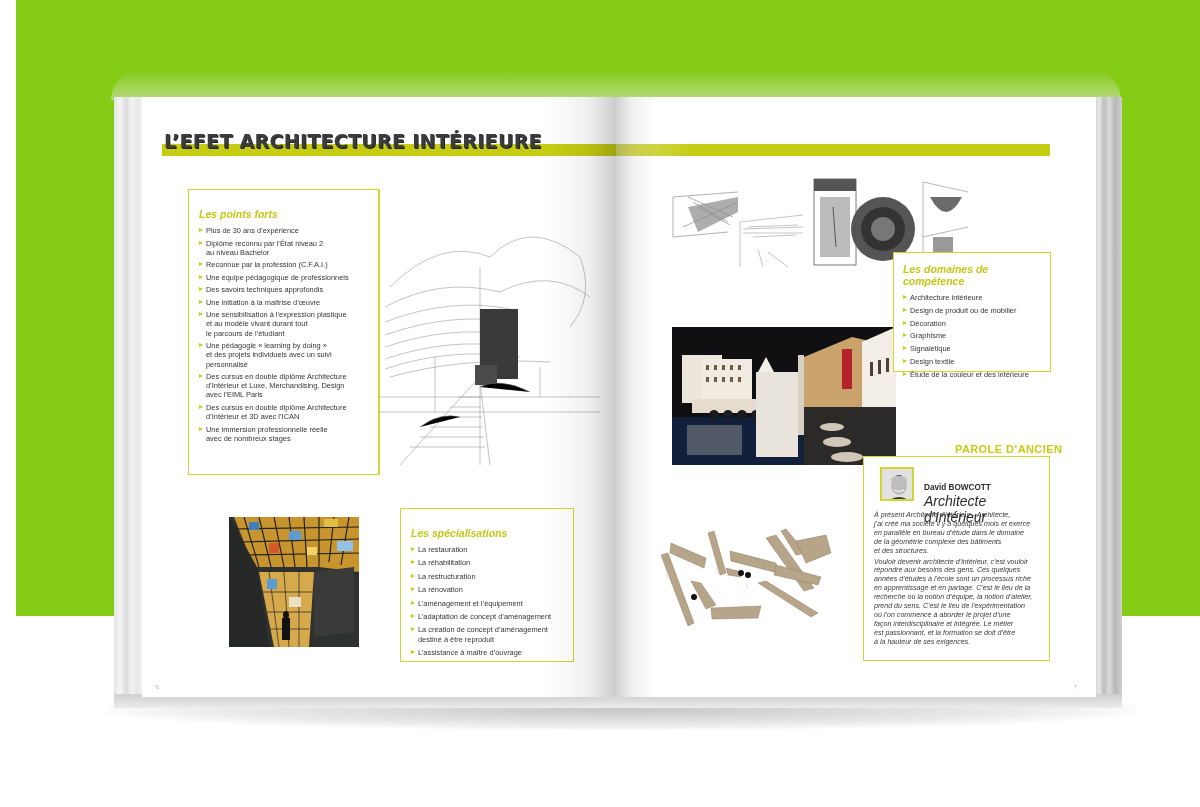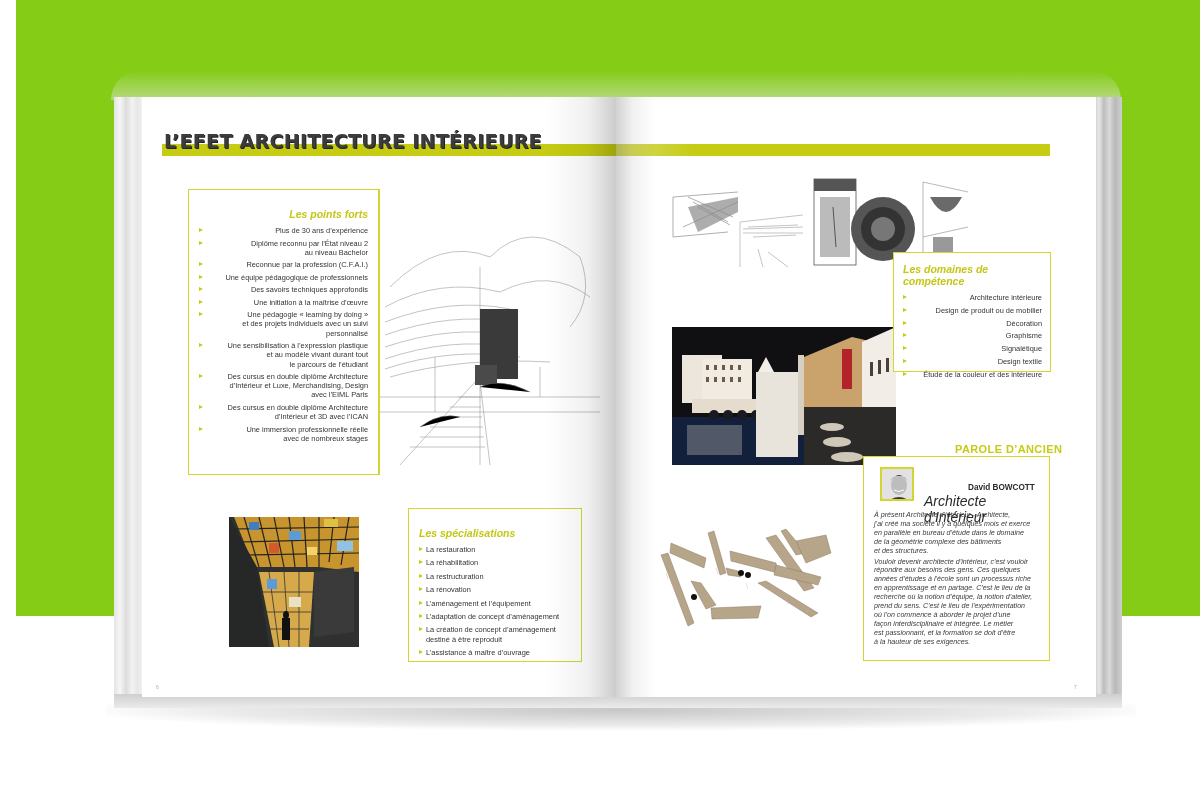--- a/index.html
+++ b/index.html
@@ -37,39 +37,39 @@
       text-shadow: 1px 1px 0 #222; }
 
   
   .box { position: absolute; background: #ffffff; border: 1.5px solid #d2d62e; }
   .box-title { font-weight: bold; font-style: italic; color: #c3c714; font-size: 10.5px; margin-bottom: 6px; }
   .box ul { list-style: none; }
   .box li { position: relative; padding-left: 7px; font-size: 7.4px; line-height: 9.2px; color: #333; margin-bottom: 3.3px; white-space: pre-line; }
   .box li .tri { position: absolute; left: 0; top: 2px; width: 0; height: 0;
       border-left: 4px solid #c5cc12; border-top: 2.5px solid transparent; border-bottom: 2.5px solid transparent; }
 
-  .box-points { left: 46px; top: 92px; width: 192px; height: 286px; padding: 18px 10px 12px 10px; border-right-width: 2px; text-align: right; }
-  .box-specs { left: 258px; top: 411px; width: 174px; height: 154px; padding: 18px 10px 14px 10px; margin-left: 8px; }
+  .box-points { left: 46px; top: 92px; width: 192px; height: 286px; padding: 18px 10px 12px 10px; border-right-width: 2px; }
+  .box-specs { left: 258px; top: 411px; width: 174px; height: 154px; padding: 18px 10px 14px 10px; }
   .box-specs li { margin-bottom: 4.2px; }
   .box-domaines { left: 277px; top: 155px; width: 158px; height: 120px; padding: 10px 8px 0 9px; }
-  .box-domaines li { margin-bottom: 3.6px; text-align: right; }
+  .box-domaines li { margin-bottom: 3.6px; }
   .box-parole { left: 247px; top: 359px; width: 187px; height: 205px; padding: 10px 9px 0 10px; }
 
   
   .img { position: absolute; overflow: hidden; }
   .img-sketch-big { left: 238px; top: 100px; width: 220px; height: 270px; }
   .img-stained { left: 87px; top: 420px; width: 130px; height: 130px; background: #2e2e2e; }
   .img-model { left: 56px; top: 230px; width: 224px; height: 138px; background: #0f0f10; }
   .img-paper { left: 30px; top: 416px; width: 200px; height: 135px; }
   .sketch-row { position: absolute; top: 80px; height: 95px; }
 
   .parole-heading { position: absolute; left: 337px; top: 346px; font-weight: bold; color: #c5cc12;
       font-size: 11px; letter-spacing: 0.4px; background: #fff; padding: 0 2px; }
   .avatar { position: absolute; left: 16px; top: 10px; width: 34px; height: 34px; border: 2px solid #d2d62e; background: #d8d8d8; overflow: hidden; }
-  .person-name { position: absolute; left: 60px; top: 26px; font-weight: bold; font-size: 8.2px; color: #2a2a2a; margin-left: 44px; }
+  .person-name { position: absolute; left: 60px; top: 26px; font-weight: bold; font-size: 8.2px; color: #2a2a2a; }
   .person-role { position: absolute; left: 60px; top: 36px; font-style: italic; font-size: 14px; color: #2a2a2a; }
   .quote { position: absolute; left: 10px; top: 54px; width: 170px; font-style: italic; font-size: 7.1px; line-height: 8.9px; color: #3a3a3a; }
   .quote p { margin-bottom: 2px; white-space: pre-line; }
 
   .page-num { position: absolute; top: 587px; font-size: 5px; color: #aaa; }
 </style>
 </head>
 <body>
 
 <div class="scene">
@@ -120,26 +120,26 @@
     <div class="box box-points">
       <div class="box-title">Les points forts</div>
       <ul>
         <li><span class="tri"></span><span>Plus de 30 ans d’expérience</span></li>
         <li><span class="tri"></span><span>Diplôme reconnu par l’État niveau 2
 au niveau Bachelor</span></li>
         <li><span class="tri"></span><span>Reconnue par la profession (C.F.A.I.)</span></li>
         <li><span class="tri"></span><span>Une équipe pédagogique de professionnels</span></li>
         <li><span class="tri"></span><span>Des savoirs techniques approfondis</span></li>
         <li><span class="tri"></span><span>Une initiation à la maîtrise d’œuvre</span></li>
+        <li><span class="tri"></span><span>Une sensibilisation à l’expression plastique
+et au modèle vivant durant tout
+le parcours de l’étudiant</span></li>
         <li><span class="tri"></span><span>Une pédagogie « learning by doing »
 et des projets individuels avec un suivi
 personnalisé</span></li>
-        <li><span class="tri"></span><span>Une sensibilisation à l’expression plastique
-et au modèle vivant durant tout
-le parcours de l’étudiant</span></li>
         <li><span class="tri"></span><span>Des cursus en double diplôme Architecture
 d’Intérieur et Luxe, Merchandising, Design
 avec l’EIML Paris</span></li>
         <li><span class="tri"></span><span>Des cursus  en double diplôme Architecture
 d’Intérieur et 3D avec l’ICAN</span></li>
         <li><span class="tri"></span><span>Une immersion professionnelle réelle
 avec de nombreux stages</span></li>
       </ul>
     </div>
 

